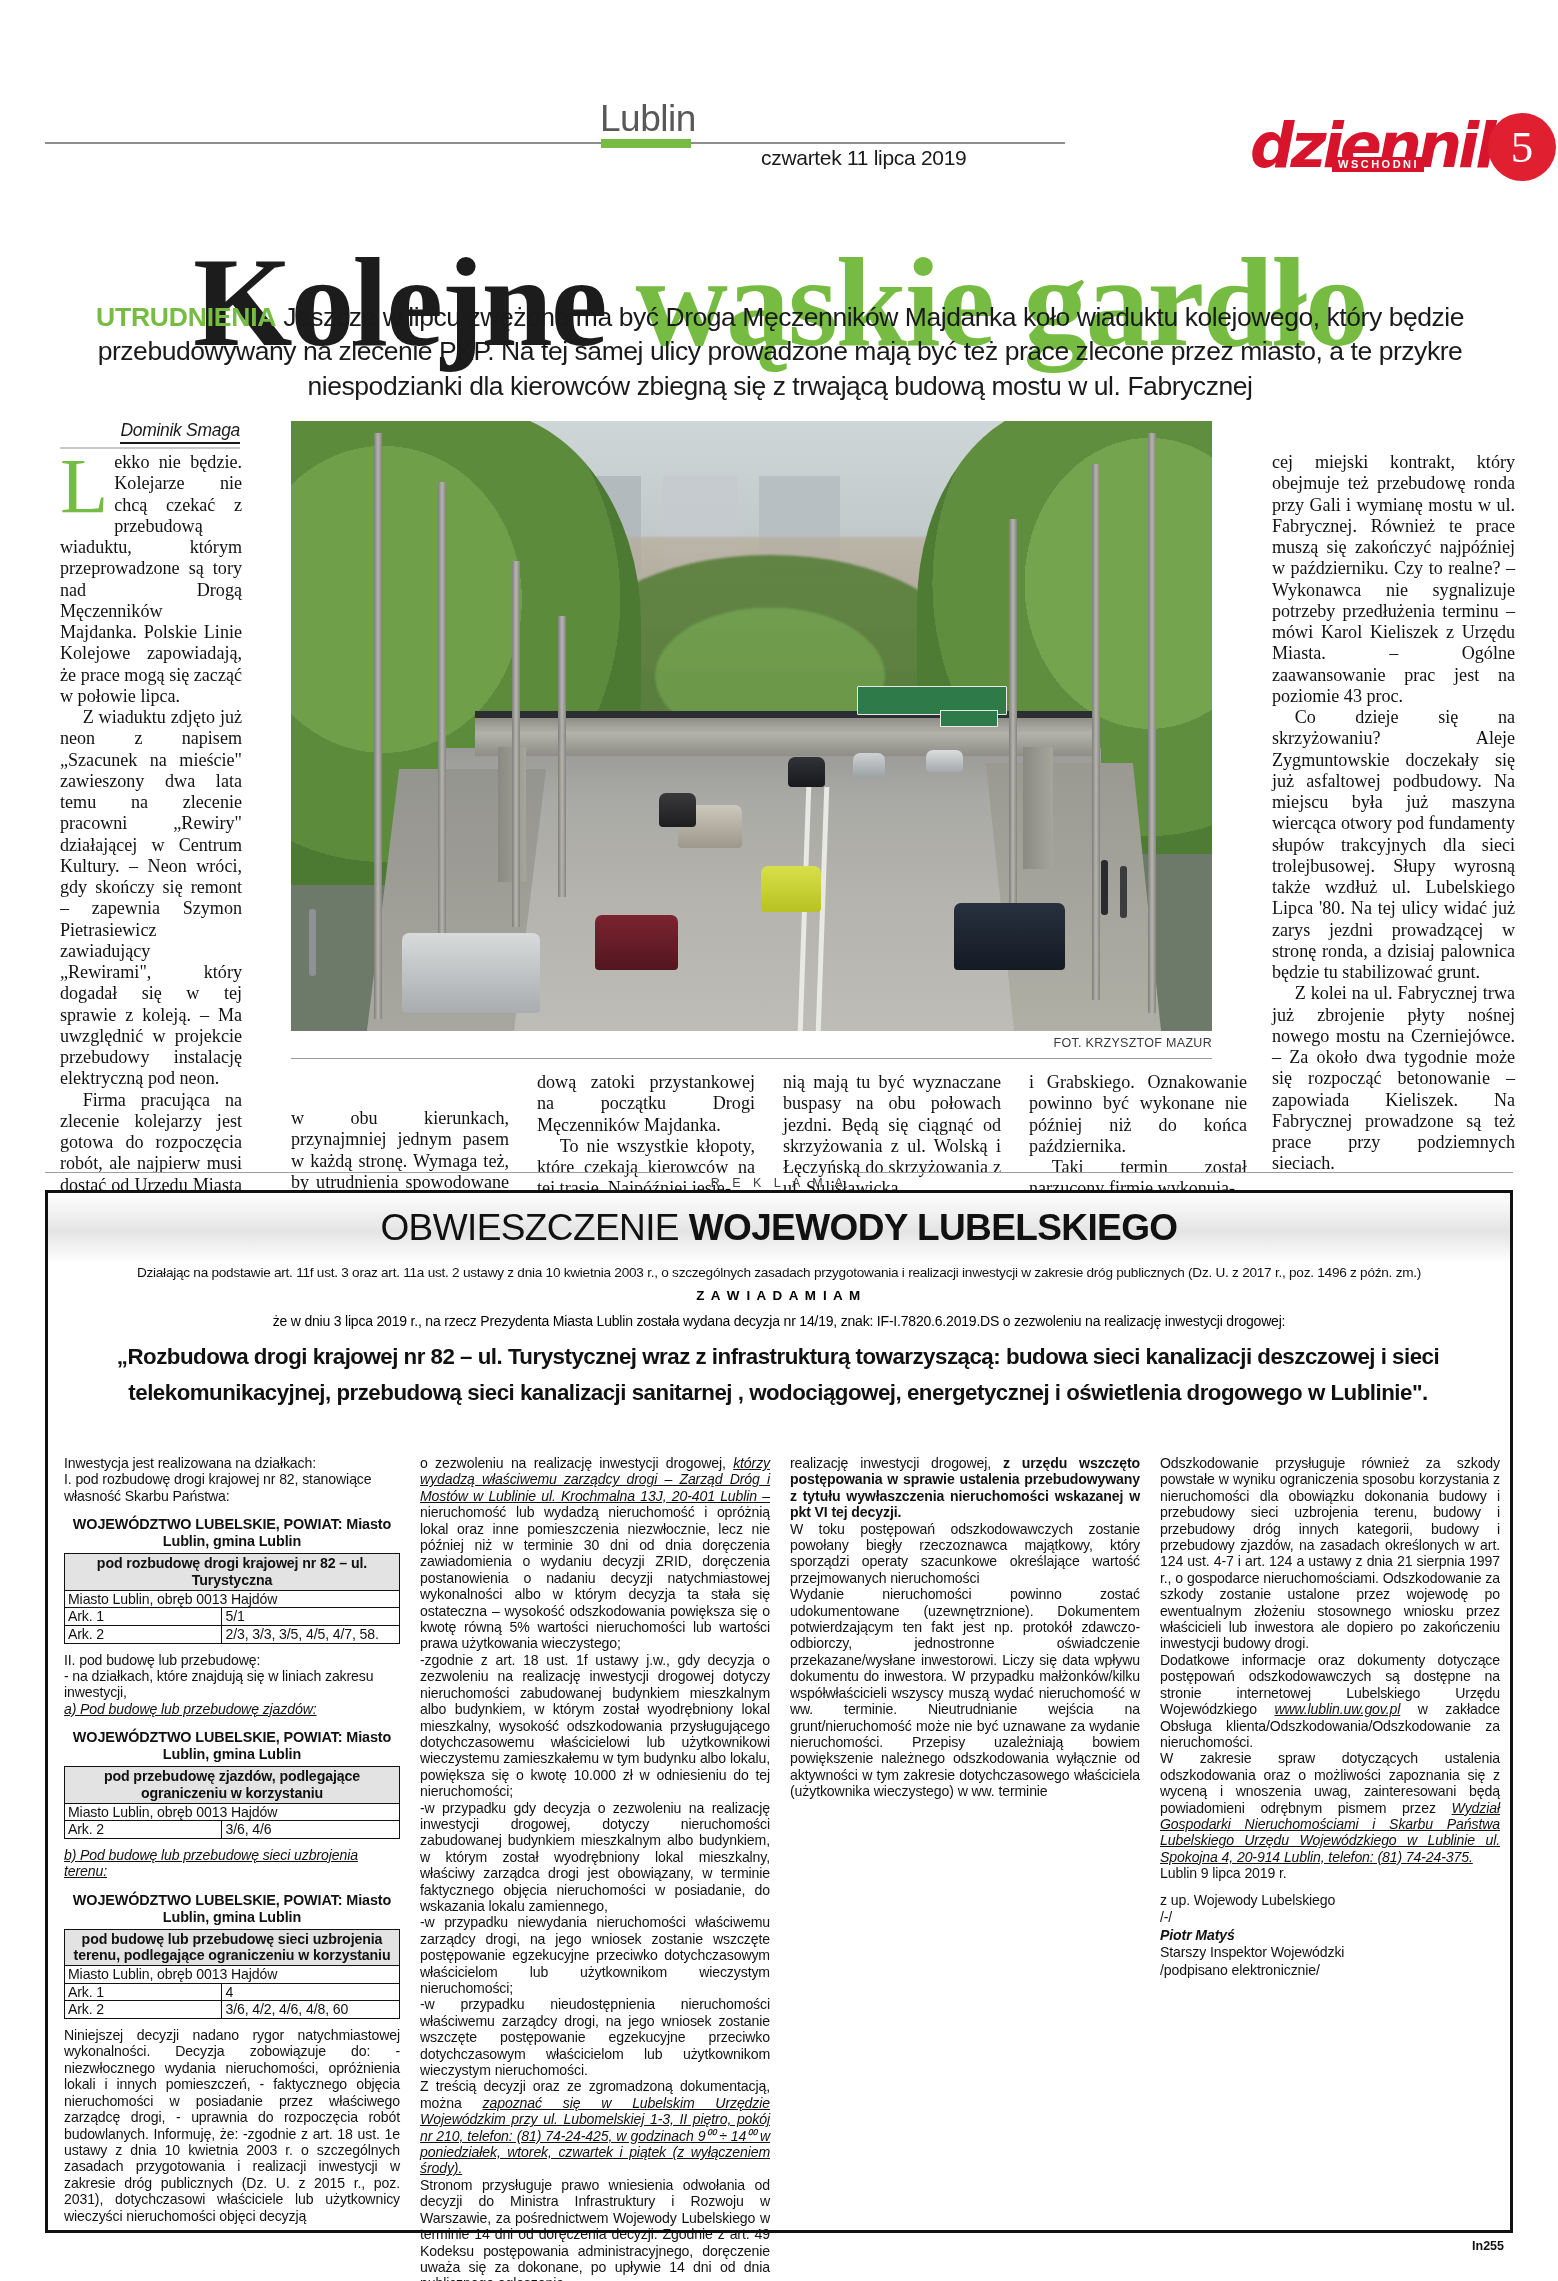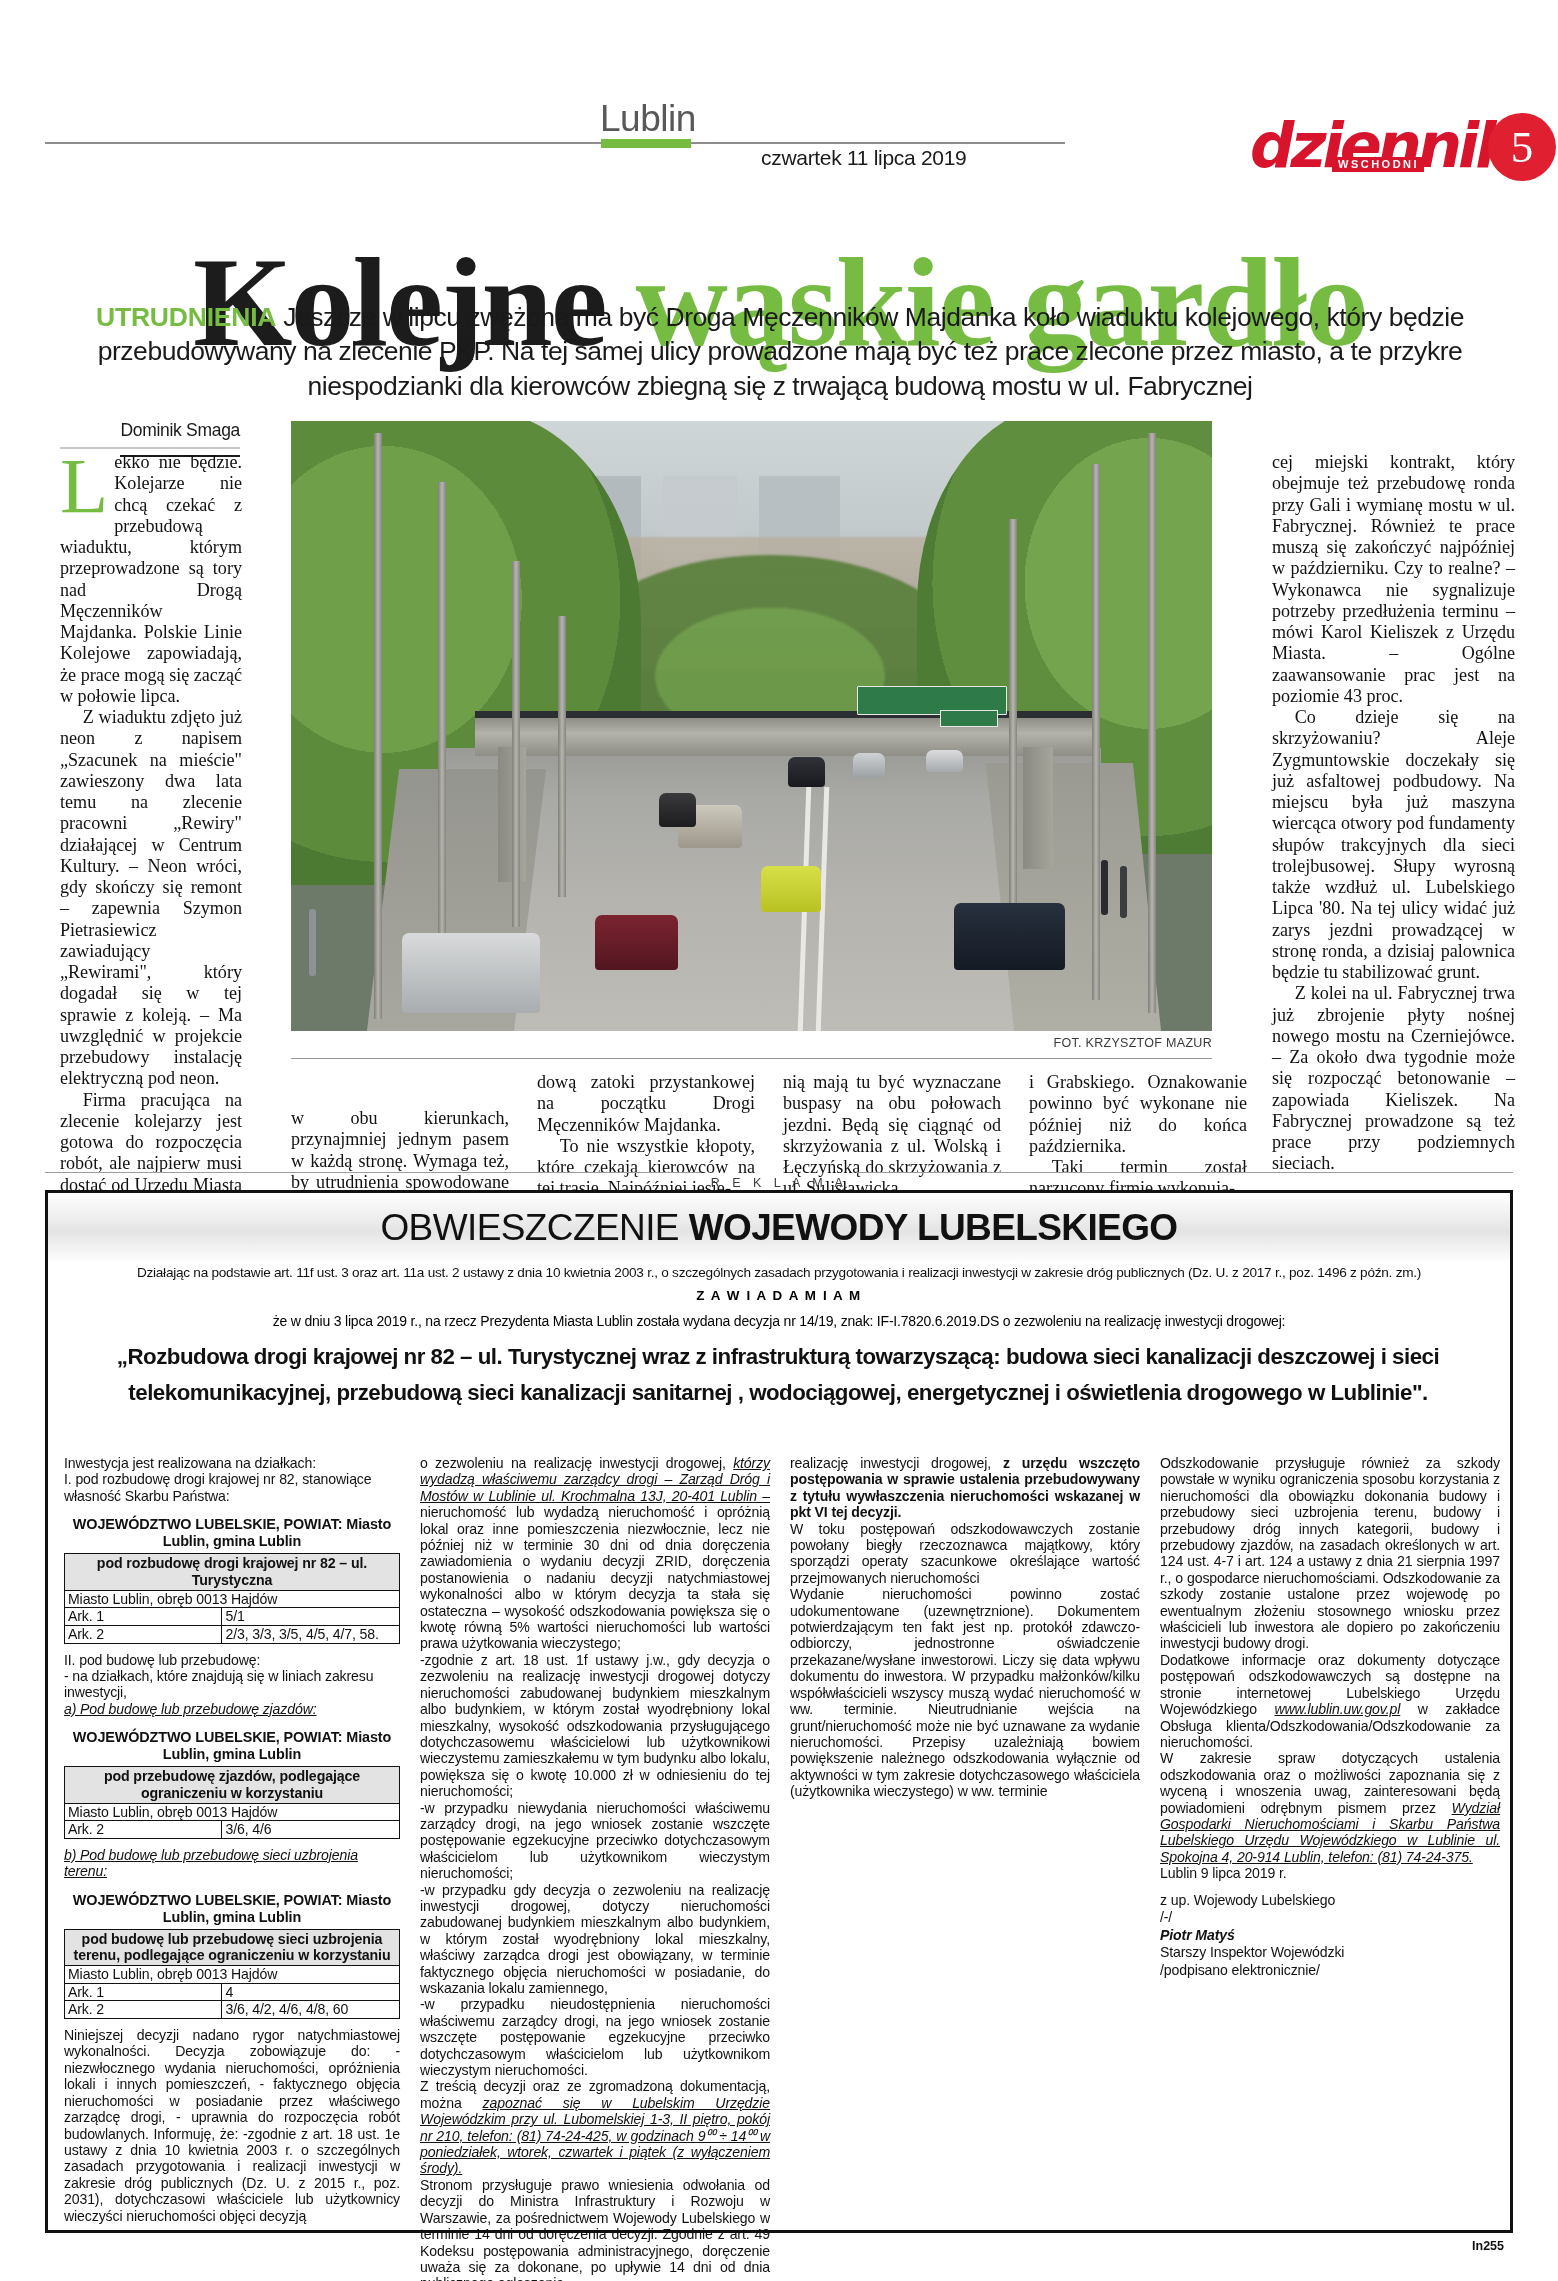--- a/index.html
+++ b/index.html
@@ -152,22 +152,23 @@
     left: 60px;
     top: 420px;
     width: 180px;
     text-align: right;
   }
   .byline {
     font-size: 17.5px;
     color: #1a1a1a;
     border-bottom: 2px solid #1a1a1a;
     display: inline-block;
-    padding-bottom: 14px;
+    padding-bottom: 1px;
     letter-spacing: -0.3px;
+    font-style: italic;
   }
   .byline-rule {
     position: absolute;
     left: 60px;
     top: 447px;
     width: 180px;
     height: 2px;
     background: #c8c8c8;
   }
 
@@ -639,22 +640,22 @@
               </tr>
           </tbody>
         </table>
         <div class="spacer6"></div>
         <p>Niniejszej decyzji nadano rygor natychmiastowej wykonalności. Decyzja zobowiązuje do: - niezwłocznego wydania nieruchomości, opróżnienia lokali i innych pomieszczeń, - faktycznego objęcia nieruchomości w posiadanie przez właściwego zarządcę drogi, - uprawnia do rozpoczęcia robót budowlanych. Informuję, że: -zgodnie z art. 18 ust. 1e ustawy z dnia 10 kwietnia 2003 r. o szczególnych zasadach przygotowania i realizacji inwestycji w zakresie dróg publicznych (Dz. U. z 2015 r., poz. 2031), dotychczasowi właściciele lub użytkownicy wieczyści nieruchomości objęci decyzją</p>
       </div>
 
       <div class="ad-col" id="ad-col-2">
         <p><span>o zezwoleniu na realizację inwestycji drogowej, </span><span class="u">którzy wydadzą właściwemu zarządcy drogi – Zarząd Dróg i Mostów w Lublinie ul. Krochmalna 13J, 20-401 Lublin – </span><span>nieruchomość lub wydadzą nieruchomość i opróżnią lokal oraz inne pomieszczenia niezwłocznie, lecz nie później niż w terminie 30 dni od dnia doręczenia zawiadomienia o wydaniu decyzji ZRID, doręczenia postanowienia o nadaniu decyzji natychmiastowej wykonalności albo w którym decyzja ta stała się ostateczna – wysokość odszkodowania powiększa się o kwotę równą 5% wartości nieruchomości lub wartości prawa użytkowania wieczystego;</span></p>
         <p>-zgodnie z art. 18 ust. 1f ustawy j.w., gdy decyzja o zezwoleniu na realizację inwestycji drogowej dotyczy nieruchomości zabudowanej budynkiem mieszkalnym albo budynkiem, w którym został wyodrębniony lokal mieszkalny, wysokość odszkodowania przysługującego dotychczasowemu właścicielowi lub użytkownikowi wieczystemu zamieszkałemu w tym budynku albo lokalu, powiększa się o kwotę 10.000 zł w odniesieniu do tej nieruchomości;</p>
+        <p>-w przypadku gdy decyzja o zezwoleniu na realizację inwestycji drogowej, dotyczy nieruchomości zabudowanej budynkiem mieszkalnym albo budynkiem, w którym został wyodrębniony lokal mieszkalny, właściwy zarządca drogi jest obowiązany, w terminie faktycznego objęcia nieruchomości w posiadanie, do wskazania lokalu zamiennego,</p>
         <p>-w przypadku niewydania nieruchomości właściwemu zarządcy drogi, na jego wniosek zostanie wszczęte postępowanie egzekucyjne przeciwko dotychczasowym właścicielom lub użytkownikom wieczystym nieruchomości;</p>
-        <p>-w przypadku gdy decyzja o zezwoleniu na realizację inwestycji drogowej, dotyczy nieruchomości zabudowanej budynkiem mieszkalnym albo budynkiem, w którym został wyodrębniony lokal mieszkalny, właściwy zarządca drogi jest obowiązany, w terminie faktycznego objęcia nieruchomości w posiadanie, do wskazania lokalu zamiennego,</p>
         <p>-w przypadku nieudostępnienia nieruchomości właściwemu zarządcy drogi, na jego wniosek zostanie wszczęte postępowanie egzekucyjne przeciwko dotychczasowym właścicielom lub użytkownikom wieczystym nieruchomości.</p>
         <p><span>Z treścią decyzji oraz ze zgromadzoną dokumentacją, można </span><span class="u">zapoznać się w Lubelskim Urzędzie Wojewódzkim przy ul. Lubomelskiej 1-3, II piętro, pokój nr 210, telefon: (81) 74-24-425, w godzinach 9⁰⁰ ÷ 14⁰⁰ w poniedziałek, wtorek, czwartek i piątek </span><span class="iu">(z wyłączeniem środy).</span></p>
         <p>Stronom przysługuje prawo wniesienia odwołania od decyzji do Ministra Infrastruktury i Rozwoju w Warszawie, za pośrednictwem Wojewody Lubelskiego w terminie 14 dni od doręczenia decyzji. Zgodnie z art. 49 Kodeksu postępowania administracyjnego, doręczenie uważa się za dokonane, po upływie 14 dni od dnia publicznego ogłoszenia.</p>
 
       </div>
 
       <div class="ad-col" id="ad-col-3">
         <p><span>realizację inwestycji drogowej, </span><span class="b">z urzędu wszczęto postępowania w sprawie ustalenia przebudowywany z tytułu wywłaszczenia nieruchomości wskazanej w pkt VI tej decyzji.</span></p>
         <p>W toku postępowań odszkodowawczych zostanie powołany biegły rzeczoznawca majątkowy, który sporządzi operaty szacunkowe określające wartość przejmowanych nieruchomości</p>
         <p>Wydanie nieruchomości powinno zostać udokumentowane (uzewnętrznione). Dokumentem potwierdzającym ten fakt jest np. protokół zdawczo-odbiorczy, jednostronne oświadczenie przekazane/wysłane inwestorowi. Liczy się data wpływu dokumentu do inwestora. W przypadku małżonków/kilku współwłaścicieli wszyscy muszą wydać nieruchomość w ww. terminie. Nieutrudnianie wejścia na grunt/nieruchomość może nie być uznawane za wydanie nieruchomości. Przepisy uzależniają bowiem powiększenie należnego odszkodowania wyłącznie od aktywności w tym zakresie dotychczasowego właściciela (użytkownika wieczystego) w ww.  terminie</p>

